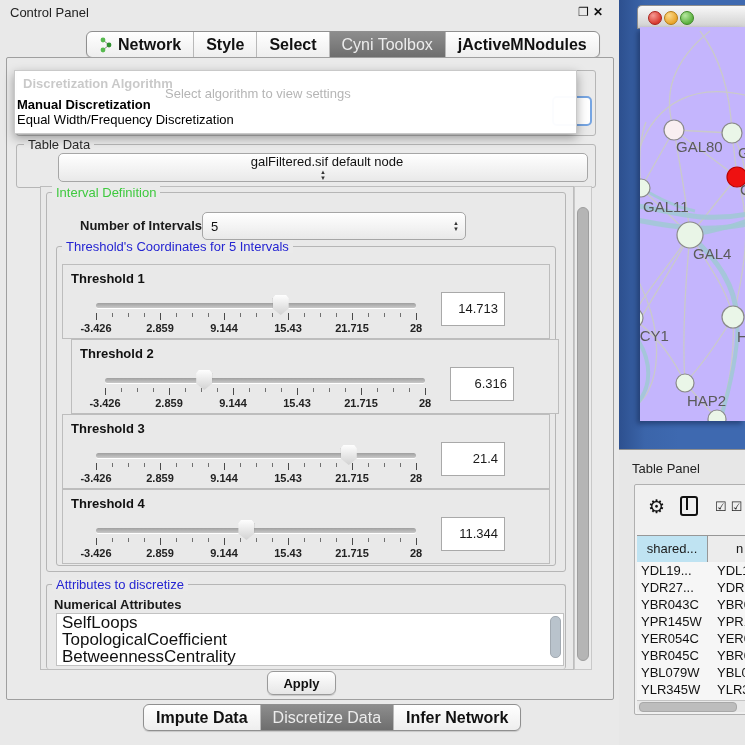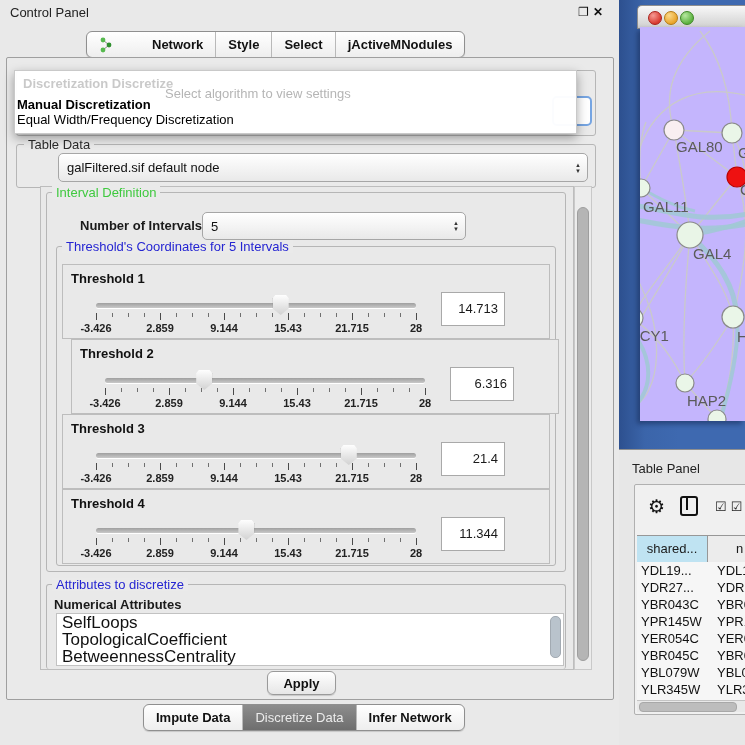--- a/index.html
+++ b/index.html
@@ -10,21 +10,21 @@
   
   #titlebar{left:0;top:0;width:619px;height:24px;background:#e9e9e9;}
   #titlebar .title{left:10px;top:5px;font-size:13px;color:#222;}
   .tb-icon{top:5px;font-size:12px;color:#111;cursor:default;}
   #float-icon{left:578px;}
   #close-icon{left:593px;font-weight:bold;}
 
   .seg-bar{height:25px;display:flex;border:1px solid #8f8f8f;border-radius:6px;
            overflow:hidden;background:linear-gradient(#ffffff,#eeeeee);box-shadow:0 1px 1px rgba(0,0,0,.15);}
   .seg{display:flex;align-items:center;justify-content:center;padding:0 12px;
-       font-weight:bold;font-size:13px;color:#111;border-right:1px solid #b9b9b9;white-space:nowrap;gap:34px;}
+       font-weight:bold;font-size:16px;color:#111;border-right:1px solid #b9b9b9;white-space:nowrap;}
   .seg:last-child{border-right:none;}
   .seg.sel{background:linear-gradient(#8d8d8d,#6e6e6e);color:#ececec;font-weight:normal;}
   #top-tabs{left:86px;top:31px;}
   #bottom-tabs{left:143px;top:704px;}
 
   #outer-panel{left:6px;top:57px;width:606px;height:641px;border:1px solid #9f9f9f;
                border-radius:2px;background:#eaeaea;}
 
   .group{position:absolute;border:1px solid #b6b6b6;border-radius:3px;}
   .group-label{position:absolute;background:#eaeaea;padding:0 4px;line-height:13px;font-size:13px;}
@@ -143,33 +143,36 @@
         <circle cx="4" cy="13" r="2.4" fill="#57b94f"></circle>
       </svg>
       <span>Network</span>
     </div>
     <div class="seg">
         <span>Style</span>
       </div>
     <div class="seg">
         <span>Select</span>
       </div>
+    <div class="seg sel">
+        <span>Cyni Toolbox</span>
+      </div>
     <div class="seg">
         <span>jActiveMNodules</span>
       </div>
   </div>
 
   <div class="abs" id="outer-panel"></div>
 
   <div class="group" style="left:16px;top:70px;width:578px;height:64px;"></div>
   <div class="abs" id="algo-combo-fragment"></div>
 
   <div class="group" style="left:16px;top:144px;width:578px;height:42px;"></div>
   <div class="group-label lbl-dark" style="left:24px;top:138px;">Table Data</div>
-  <div class="combo" style="left:58px;top:153px;width:528px;height:27px;">
+  <div class="combo" style="left:58px;top:153px;width:528px;height:27px;flex-direction:column;">
     <span class="val">galFiltered.sif default node</span>
     <span class="stepper">
       <span>▲</span>
         <span>▼</span>
     </span>
   </div>
 
   <div class="abs" id="viewport"></div>
   <div class="abs" id="vscroll">
       <div class="thumb"></div>
@@ -345,21 +348,21 @@
       </div>
     <div class="seg sel">
         <span>Discretize Data</span>
       </div>
     <div class="seg">
         <span>Infer Network</span>
       </div>
   </div>
 
   <div class="abs" id="algo-popup">
-    <div class="abs" id="algo-ghost-label">Discretization Discretize</div>
+    <div class="abs" id="algo-ghost-label">Discretization Algorithm</div>
     <div class="abs" id="algo-placeholder">Select algorithm to view settings</div>
     <div class="algo-item" id="algo-item-0">Manual Discretization</div>
     <div class="algo-item" id="algo-item-1">Equal Width/Frequency Discretization</div>
   </div>
 
   <div class="abs" id="right-bg"></div>
   <div class="abs" id="mac-titlebar">
     <div class="light" id="light-red"></div>
     <div class="light" id="light-yellow"></div>
     <div class="light" id="light-green"></div>

